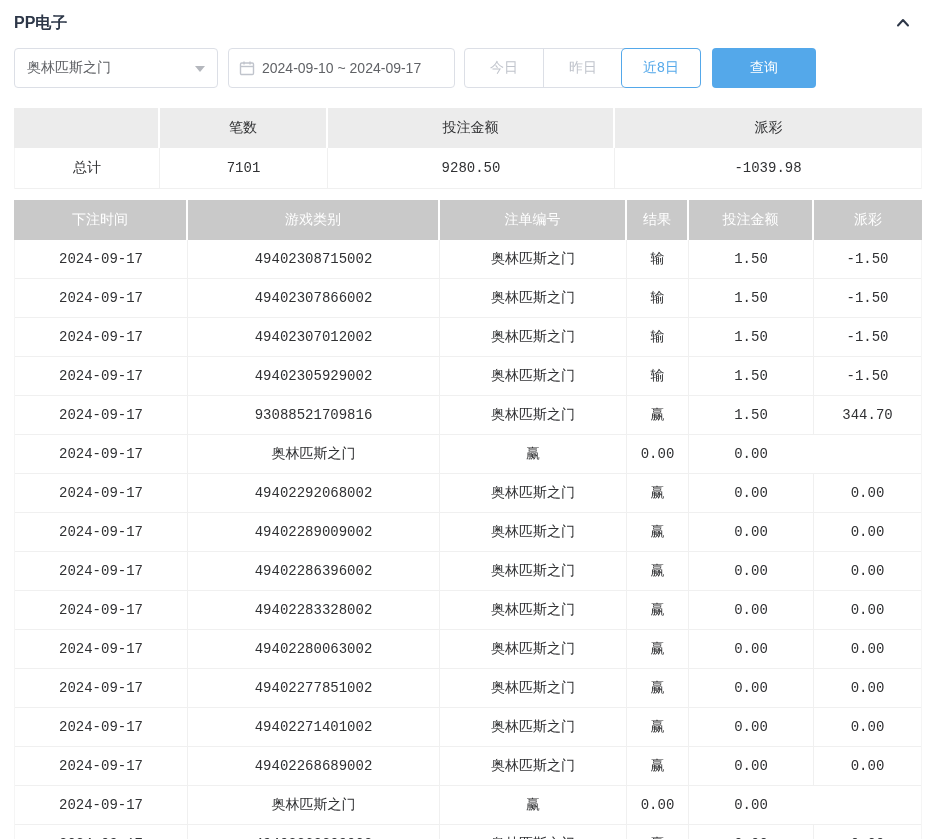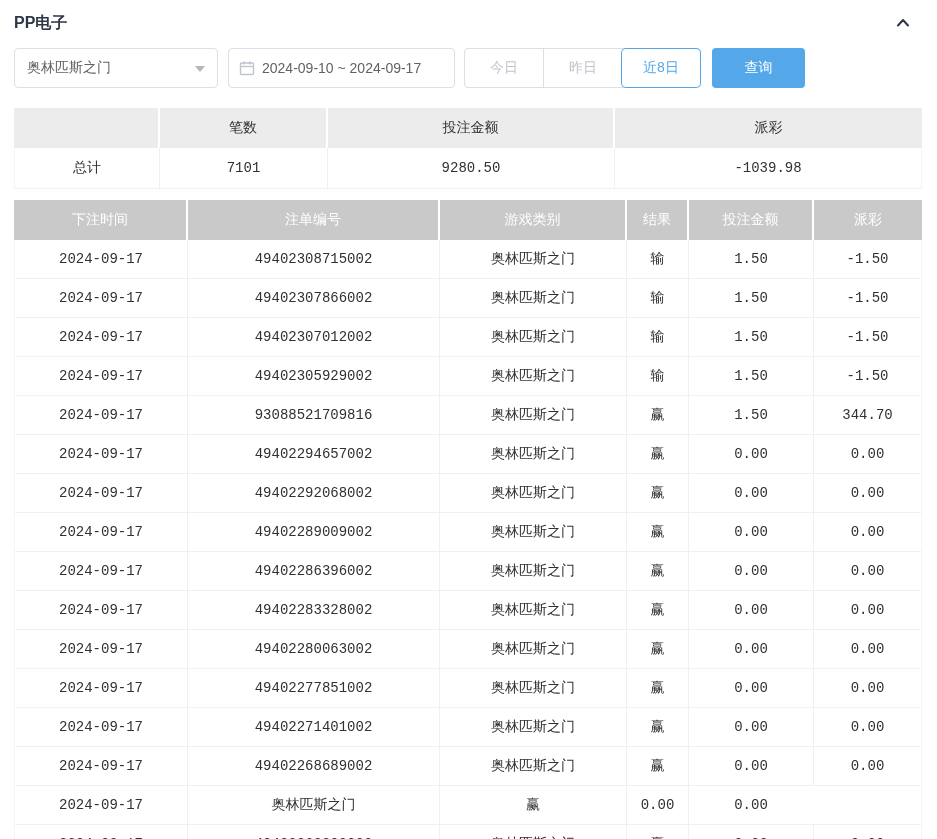--- a/index.html
+++ b/index.html
@@ -36,21 +36,21 @@
   .btn-group .seg{
     flex:1;border:none;background:transparent;font-size:14px;color:#c0c4cc;cursor:pointer;
     font-family:inherit;padding:0;height:100%;
   }
   .btn-group .seg + .seg{border-left:1px solid #dcdfe6;}
   .btn-group .seg.active{
     color:#54a8ea;border-left:none;border-radius:4px;background:#fff;
     box-shadow:0 0 0 1px #54a8ea;position:relative;z-index:1;
   }
   .search-btn{
-    width:93px;height:40px;border:none;border-radius:4px;background:#54a8ea;color:#fff;
+    width:104px;height:40px;border:none;border-radius:4px;background:#54a8ea;color:#fff;
     font-size:14px;cursor:pointer;font-family:inherit;
   }
 
   
   .thead,.tr{display:grid;grid-template-columns:var(--cols);}
   .th,.td{display:flex;align-items:center;justify-content:center;box-sizing:border-box;font-size:14px;}
   .th + .th{border-left:2px solid #fff;}
   .tbody .tr{border-bottom:1px solid #f0f0f0;font-family:Liberation Mono, monospace;}
   .tbody{border-left:1px solid #f5f5f5;border-right:1px solid #f5f5f5;}
   .td + .td{border-left:1px solid #f0f0f0;}
@@ -120,22 +120,22 @@
         <div class="td">7101</div>
         <div class="td">9280.50</div>
         <div class="td neg">-1039.98</div>
       </div>
     </div>
   </div>
 
   <div class="main-table">
     <div class="thead">
       <div class="th">下注时间</div>
+      <div class="th">游戏类别</div>
       <div class="th">注单编号</div>
-      <div class="th">游戏类别</div>
       <div class="th">结果</div>
       <div class="th">投注金额</div>
       <div class="th">派彩</div>
     </div>
     <div class="tbody">
         <div class="tr">
           <div class="td">2024-09-17</div>
           <div class="td">49402308715002</div>
           <div class="td">奥林匹斯之门</div>
           <div class="td">输</div>
@@ -169,21 +169,20 @@
         <div class="tr">
           <div class="td">2024-09-17</div>
           <div class="td">93088521709816</div>
           <div class="td">奥林匹斯之门</div>
           <div class="td">赢</div>
           <div class="td">1.50</div>
           <div class="td">344.70</div>
         </div>
         <div class="tr">
           <div class="td">2024-09-17</div>
-          <div class="td">49402294657002</div>
           <div class="td">奥林匹斯之门</div>
           <div class="td">赢</div>
           <div class="td">0.00</div>
           <div class="td">0.00</div>
         </div>
         <div class="tr">
           <div class="td">2024-09-17</div>
           <div class="td">49402292068002</div>
           <div class="td">奥林匹斯之门</div>
           <div class="td">赢</div>

